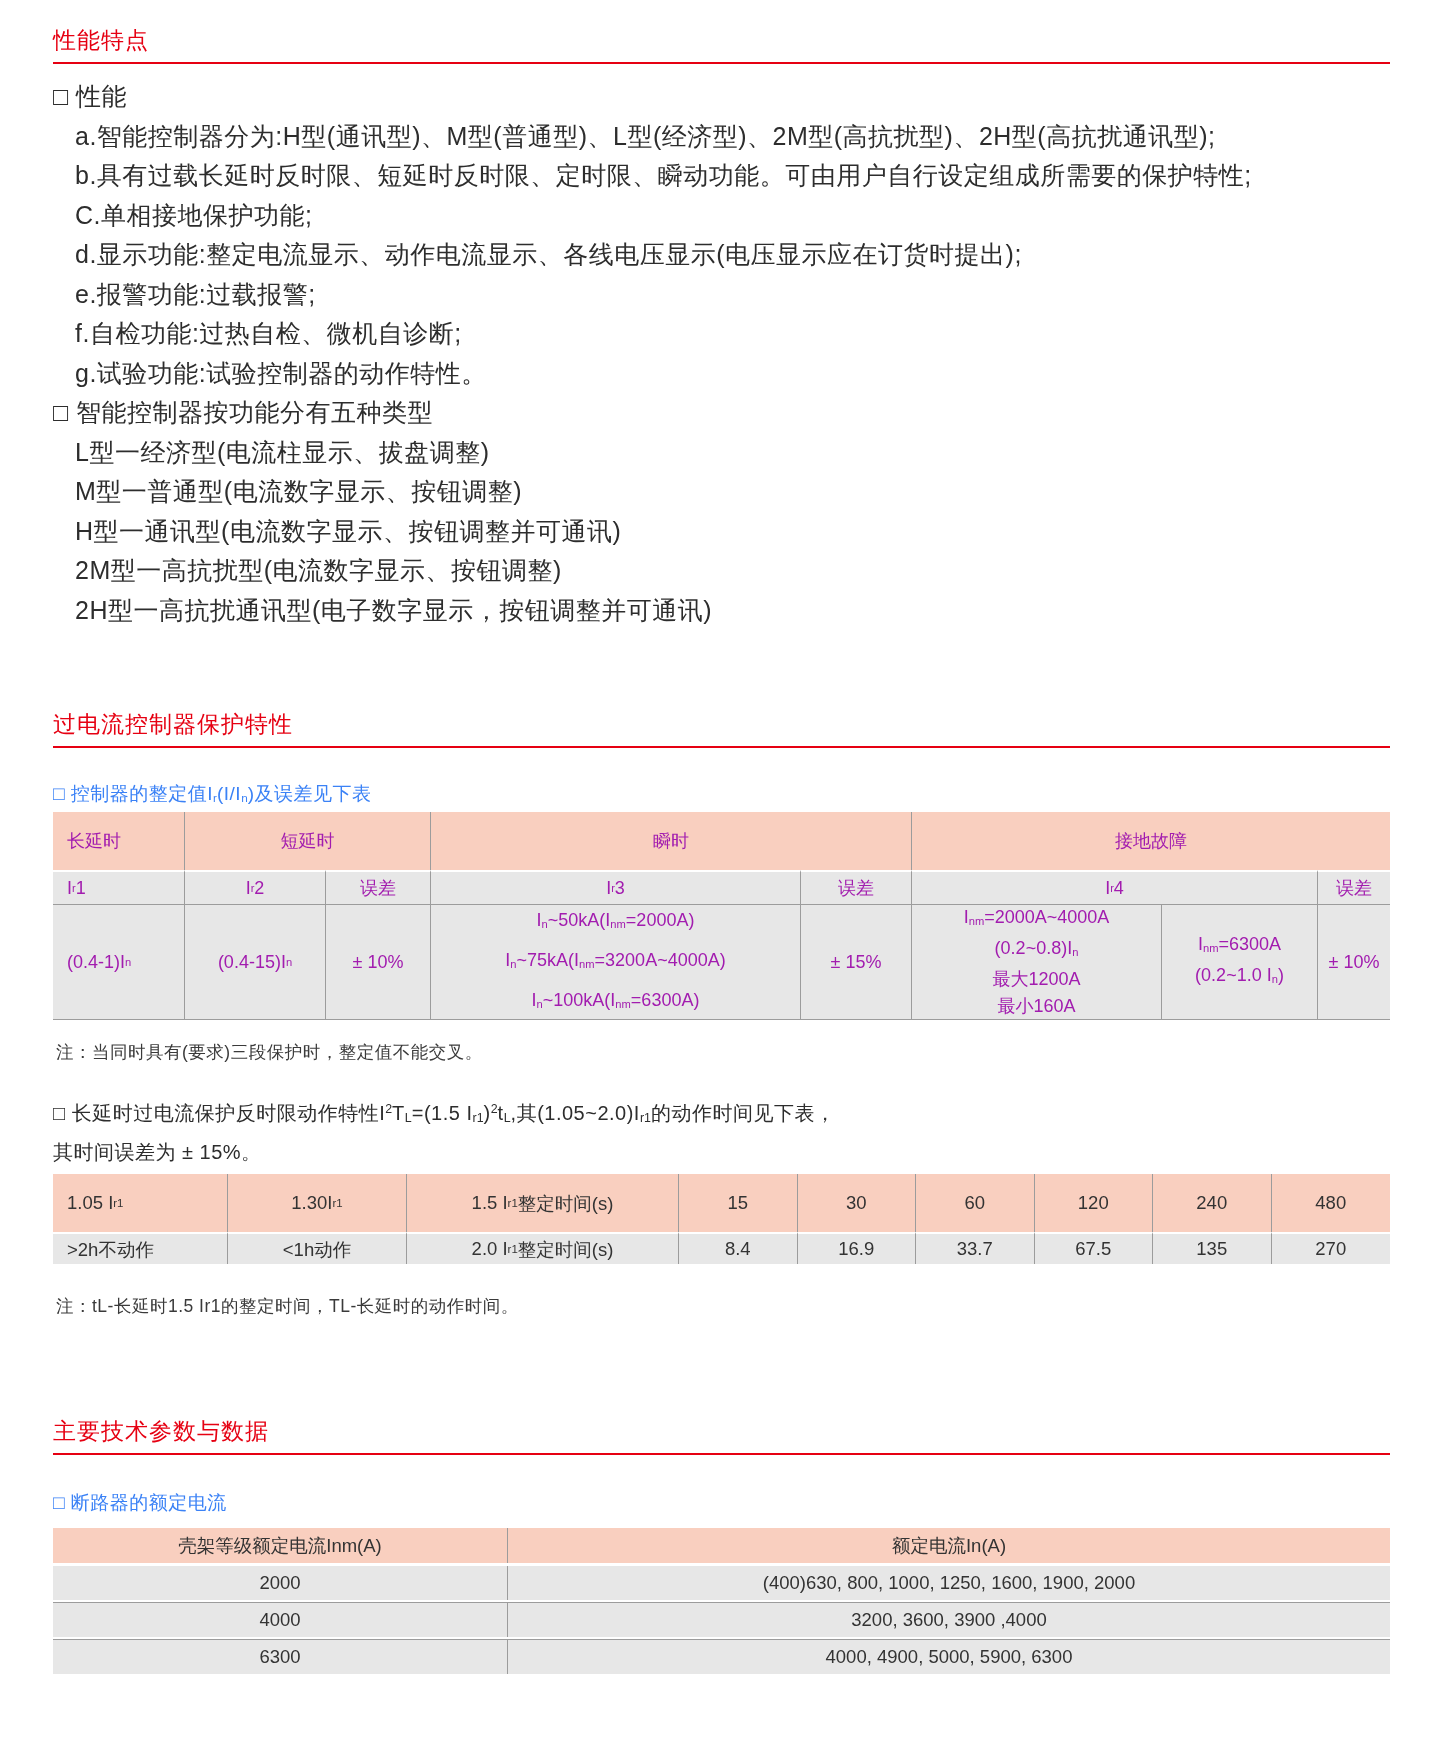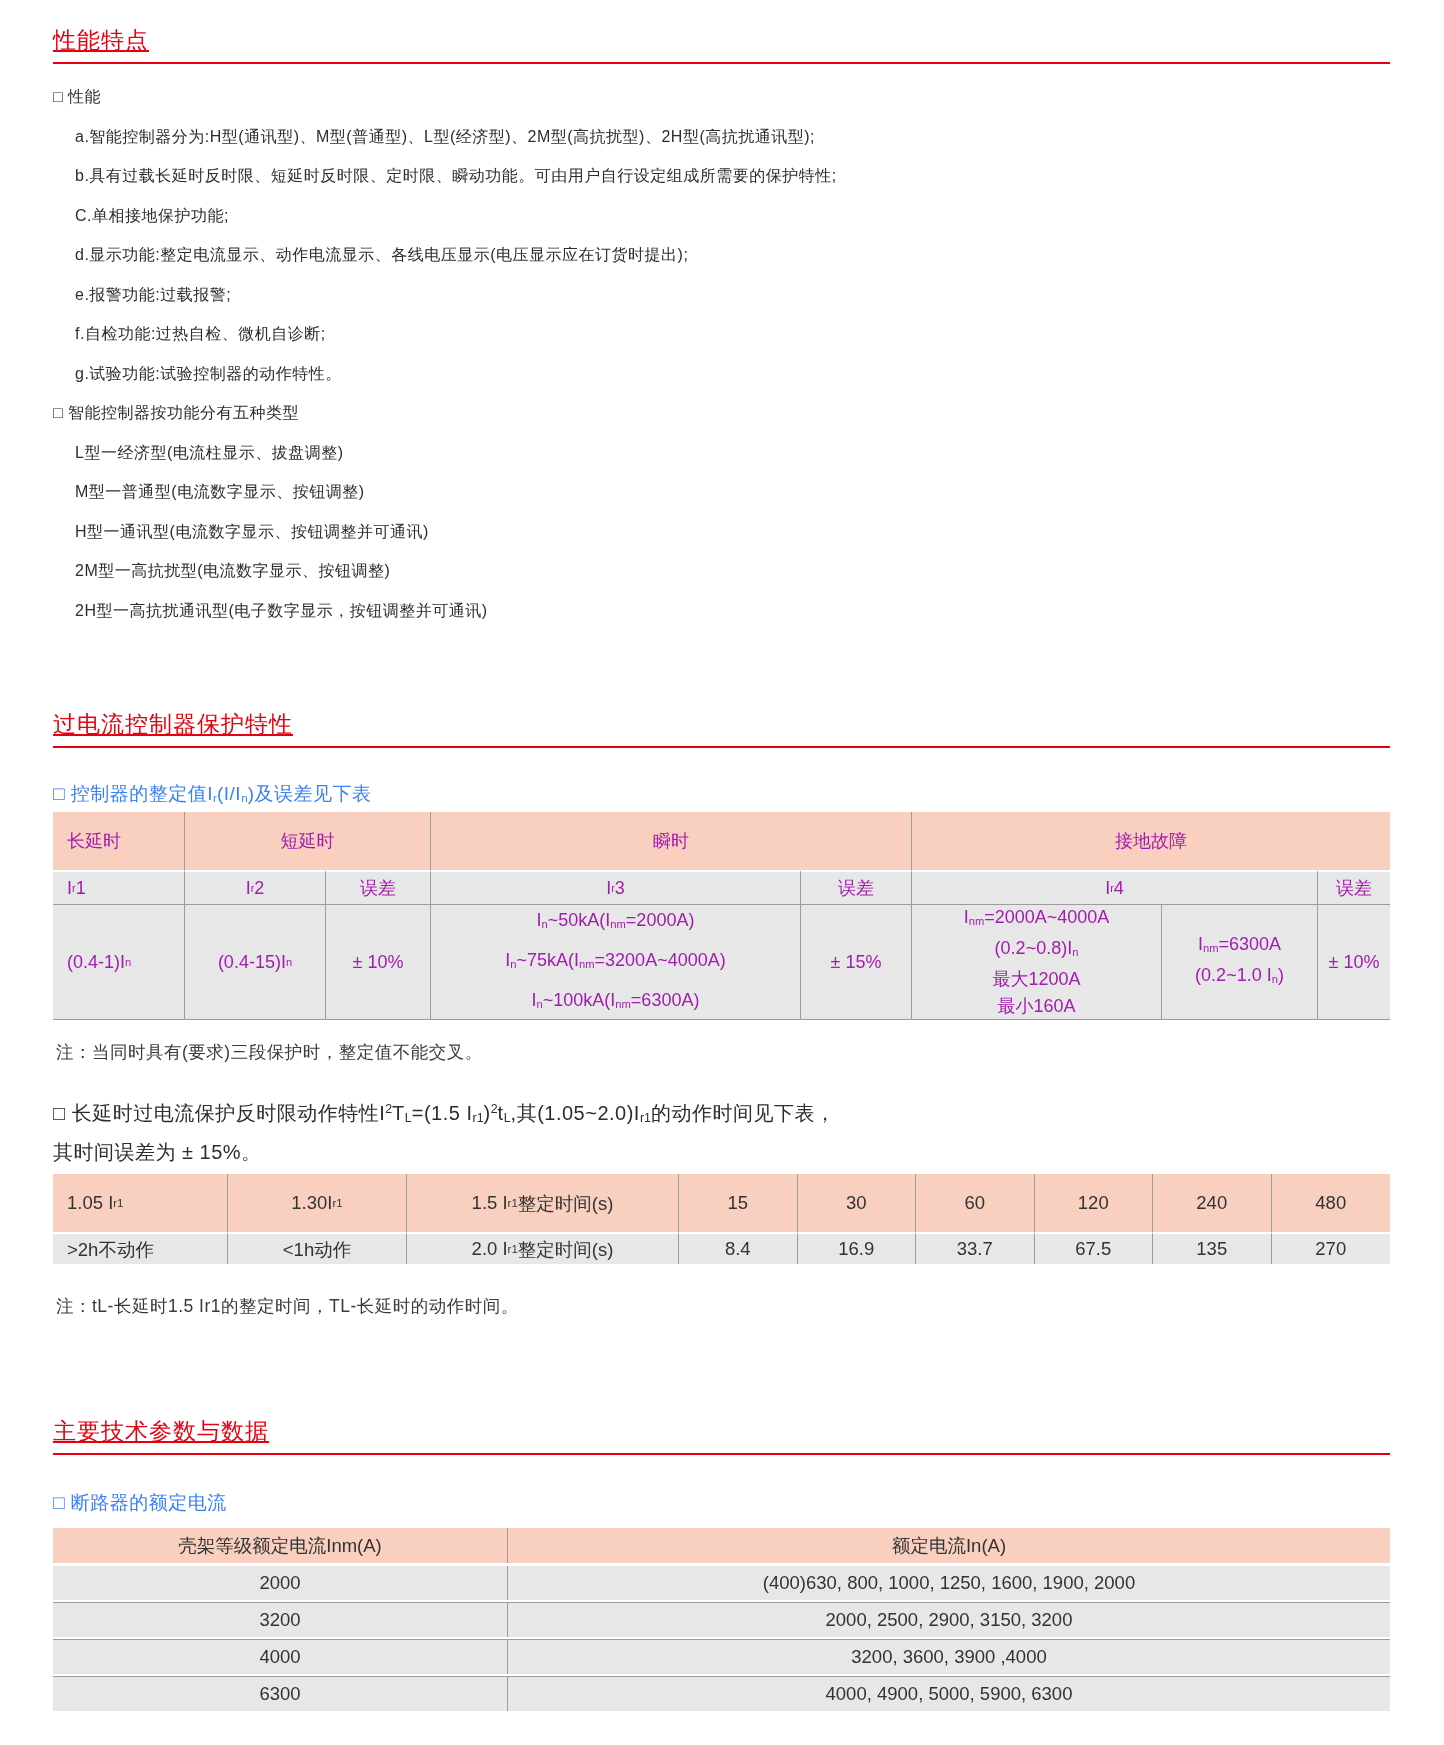--- a/index.html
+++ b/index.html
@@ -10,28 +10,27 @@
   }
   .page{position:absolute;inset:0;background:#fff;}
 
   
   .sec-title{
     position:absolute;left:53px;width:1337px;
     color:var(--accent,#e60012);
     font-size:23px;line-height:24px;font-weight:500;letter-spacing:1px;
     padding-bottom:10px;border-bottom:2px solid var(--accent,#e60012);
     white-space:nowrap;
-    text-decoration:underline;
   }
   #sec1-title{top:28px}
   #sec2-title{top:712px}
   #sec3-title{top:1419px}
 
   
-  .features{position:absolute;left:53px;top:77px;width:1360px;font-size:16px;color:#2d2d2d;}
+  .features{position:absolute;left:53px;top:77px;width:1360px;font-size:25px;color:#2d2d2d;}
   .features .line{height:39.5px;line-height:39.5px;white-space:nowrap;letter-spacing:0.5px;}
   .features .indent{padding-left:22px;}
 
   
   .intro{position:absolute;left:53px;font-size:19px;color:#3b82f6;white-space:nowrap;letter-spacing:0.5px;}
   #intro2{top:781px}
   #intro3{top:1490px}
   .note{position:absolute;left:56px;font-size:17.5px;color:#3a3a3a;white-space:nowrap;letter-spacing:0.5px;}
   #note1{top:1040px}
   #note2{top:1294px}
@@ -193,24 +192,20 @@
   <div class="t3">
     <div class="row hdr">
       <div class="c hdrbg c1">壳架等级额定电流Inm(A)</div>
       <div class="c hdrbg c2 last">额定电流In(A)</div>
     </div>
     <div class="row dr first">
       <div class="c c1">2000</div>
       <div class="c c2 last">(400)630, 800, 1000, 1250, 1600, 1900, 2000</div>
     </div>
     <div class="row dr">
-      <div class="c c1">3200</div>
-      <div class="c c2 last">2000, 2500, 2900, 3150, 3200</div>
-    </div>
-    <div class="row dr">
       <div class="c c1">4000</div>
       <div class="c c2 last">3200, 3600, 3900 ,4000</div>
     </div>
     <div class="row dr">
       <div class="c c1">6300</div>
       <div class="c c2 last">4000, 4900, 5000,  5900, 6300</div>
     </div>
   </div>
 
 </div>

